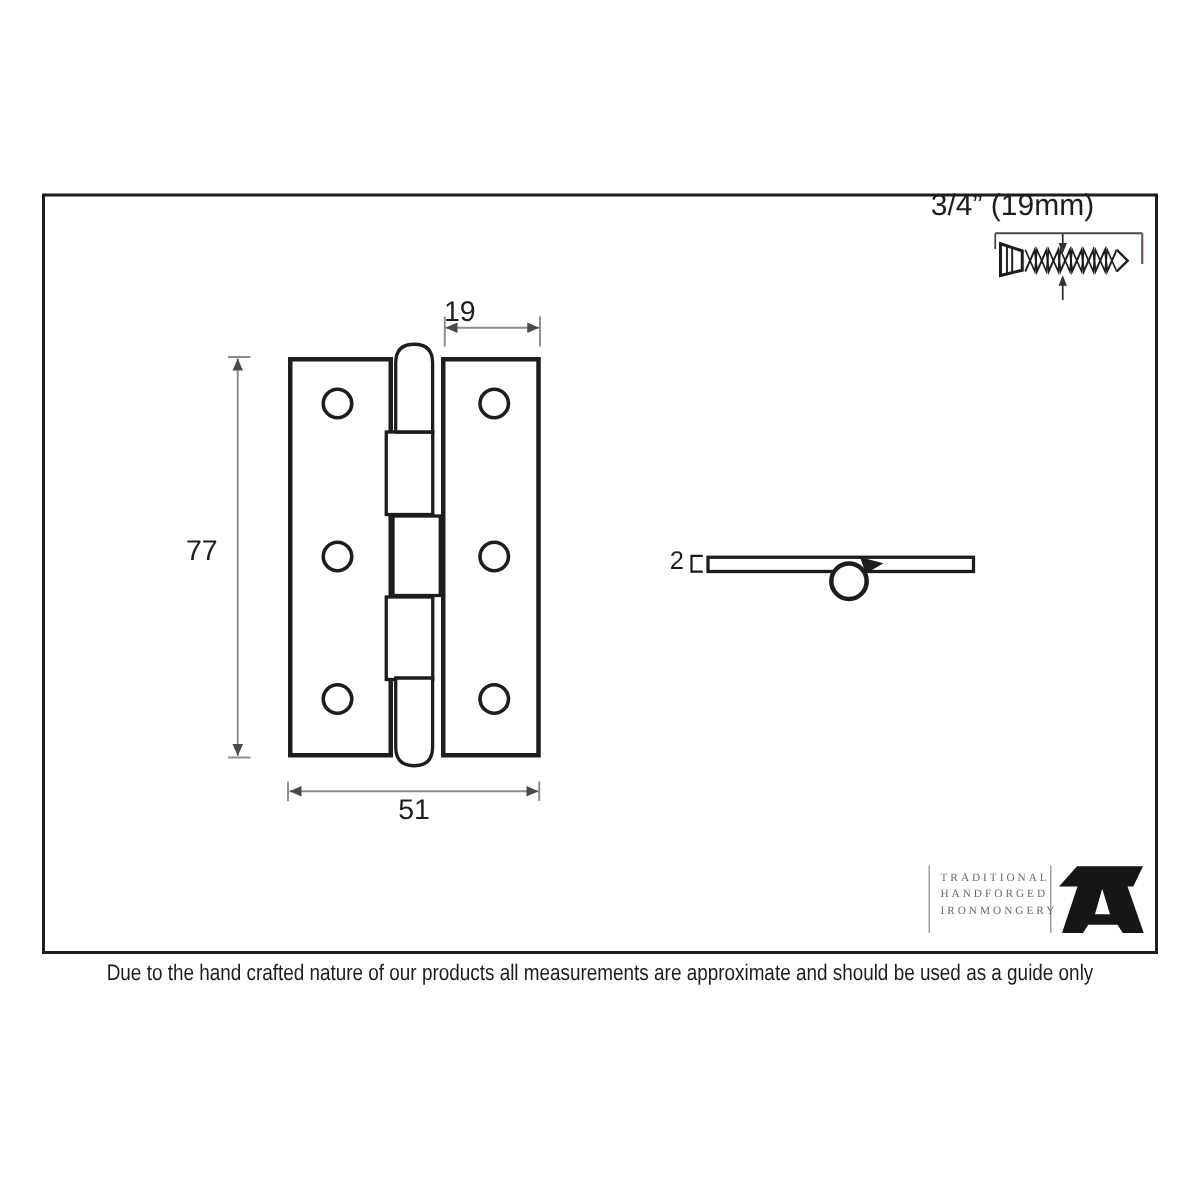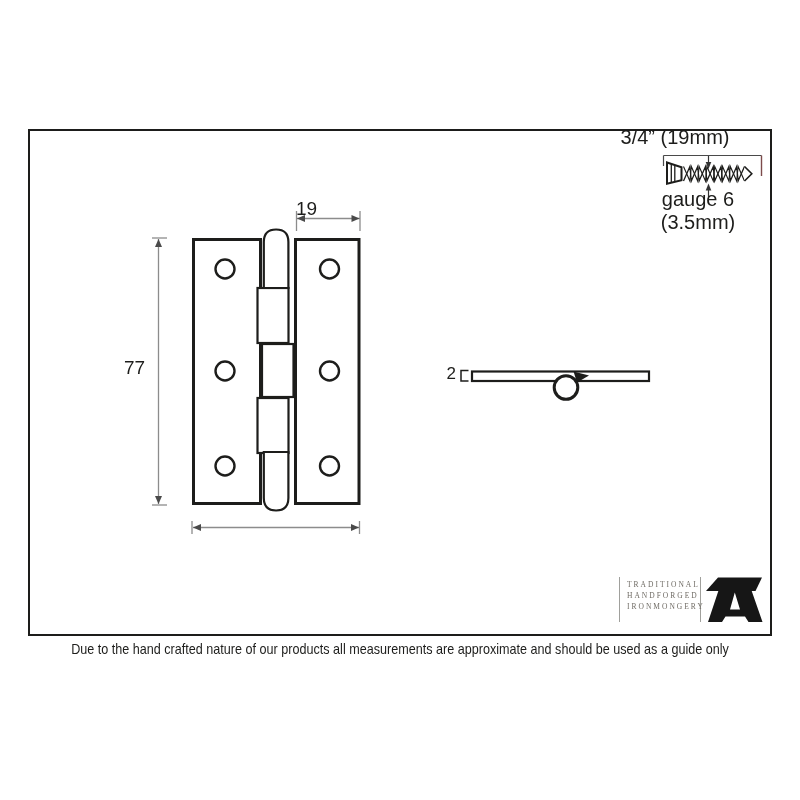--- a/index.html
+++ b/index.html
@@ -115,23 +115,23 @@
         <path d="M683.5 166.5 L689.9 181 L691.3 166.5 L697.7 181 L699.1 166.5 L705.5 181 L706.9 166.5
                  L713.3 181 L714.7 166.5 L721.1 181 L722.5 166.5 L728.9 181 L730.3 166.5
                  L736.7 181 L738.1 166.5 L744.5 181" fill="none" stroke="#1d1d1b" stroke-width="1.1"></path>
         <path d="M744.5 166.5 L751.8 173.8 L744.5 181" fill="#ffffff" stroke="#1d1d1b" stroke-width="1.6"></path>
       </g>
     </g>
   </svg>
 
   <div class="lbl dim-19">19</div>
   <div class="lbl dim-77">77</div>
+  <div class="lbl dim-51">51</div>
   <div class="lbl dim-2">2</div>
   <div class="lbl screw-len">3/4” (19mm)</div>
-  <div class="lbl screw-gauge">gauge 6 (3.5mm)</div>
 
   <div class="vrule left"></div>
   <div class="vrule right"></div>
   <div class="brand">
     <div>TRADITIONAL</div>
     <div>HANDFORGED</div>
     <div>IRONMONGERY</div>
   </div>
   <svg class="anvil" width="57" height="47" viewBox="0 0 57 47">
     <path d="M13 13 L45 13 L56.5 46 L42.5 46 L39 40.5 L19.5 40.5 L16 46 L2 46 Z

